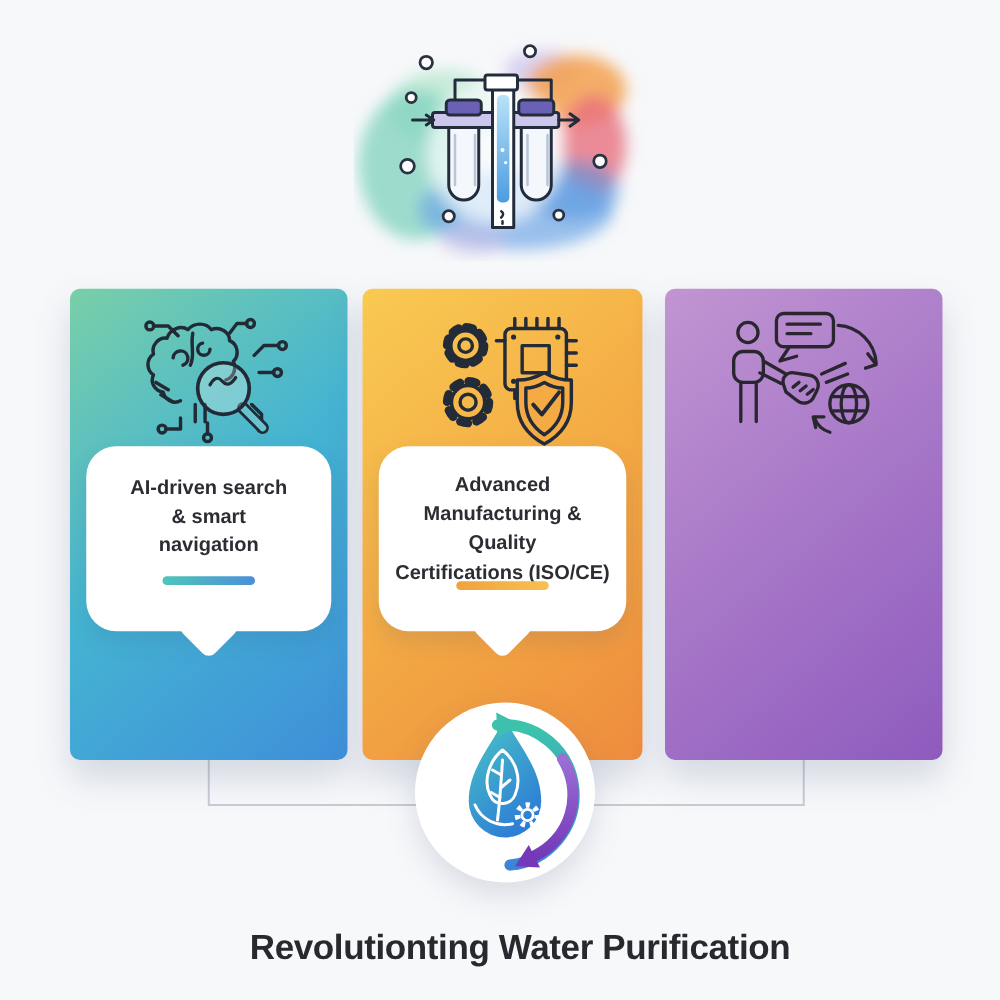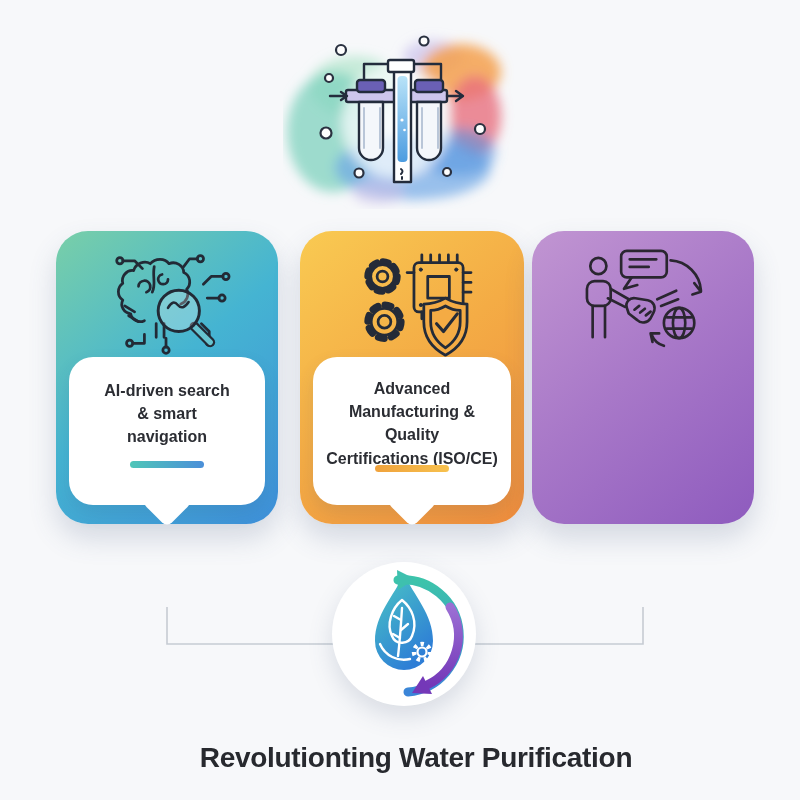--- a/index.html
+++ b/index.html
@@ -8,26 +8,26 @@
     background:#f7f8fa;
     font-family:"Liberation Sans","DejaVu Sans",sans-serif;
     overflow:hidden;
   }
   
   .hero{position:absolute;left:283px;top:24px;width:235px;height:185px;}
   
   .connectors{position:absolute;left:0;top:0;width:800px;height:800px;pointer-events:none;}
   
   .card{
-    position:absolute;top:231px;height:293px;width:222px;
-    border-radius:32px;
+    position:absolute;top:231px;height:377px;width:222px;
+    border-radius:8px;
     box-shadow:0 14px 28px rgba(70,90,130,.20);
   }
   .card-0{left:56px;}
-  .card-1{left:300px;width:224px;}
+  .card-1{left:290px;width:224px;}
   .card-2{left:532px;}
   .card-icon{display:block;margin:16px auto 0 auto;}
   .bubble{
     position:absolute;left:13px;right:13px;top:126px;height:148px;
     background:#ffffff;border-radius:24px;z-index:1;
     box-shadow:0 8px 18px rgba(50,70,110,.12);
   }
   .tail{
     position:absolute;bottom:-15px;left:50%;
     width:36px;height:36px;background:#ffffff;

